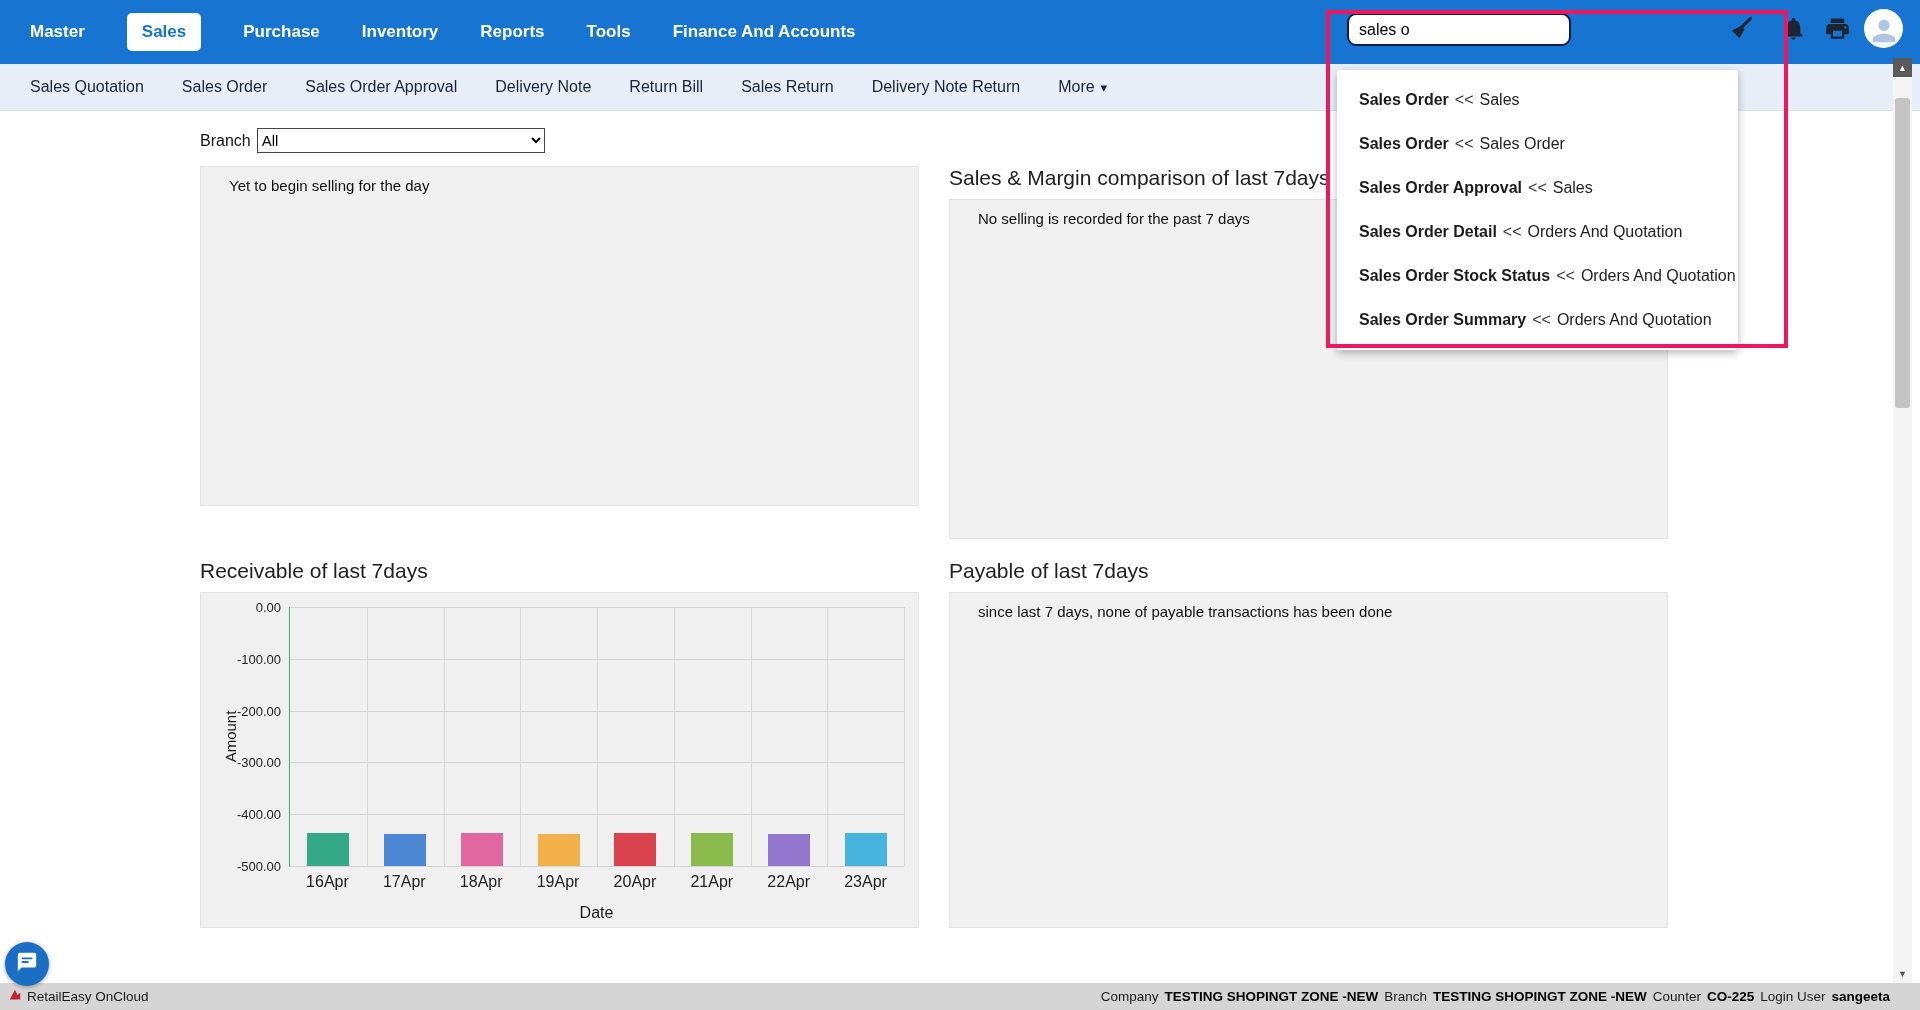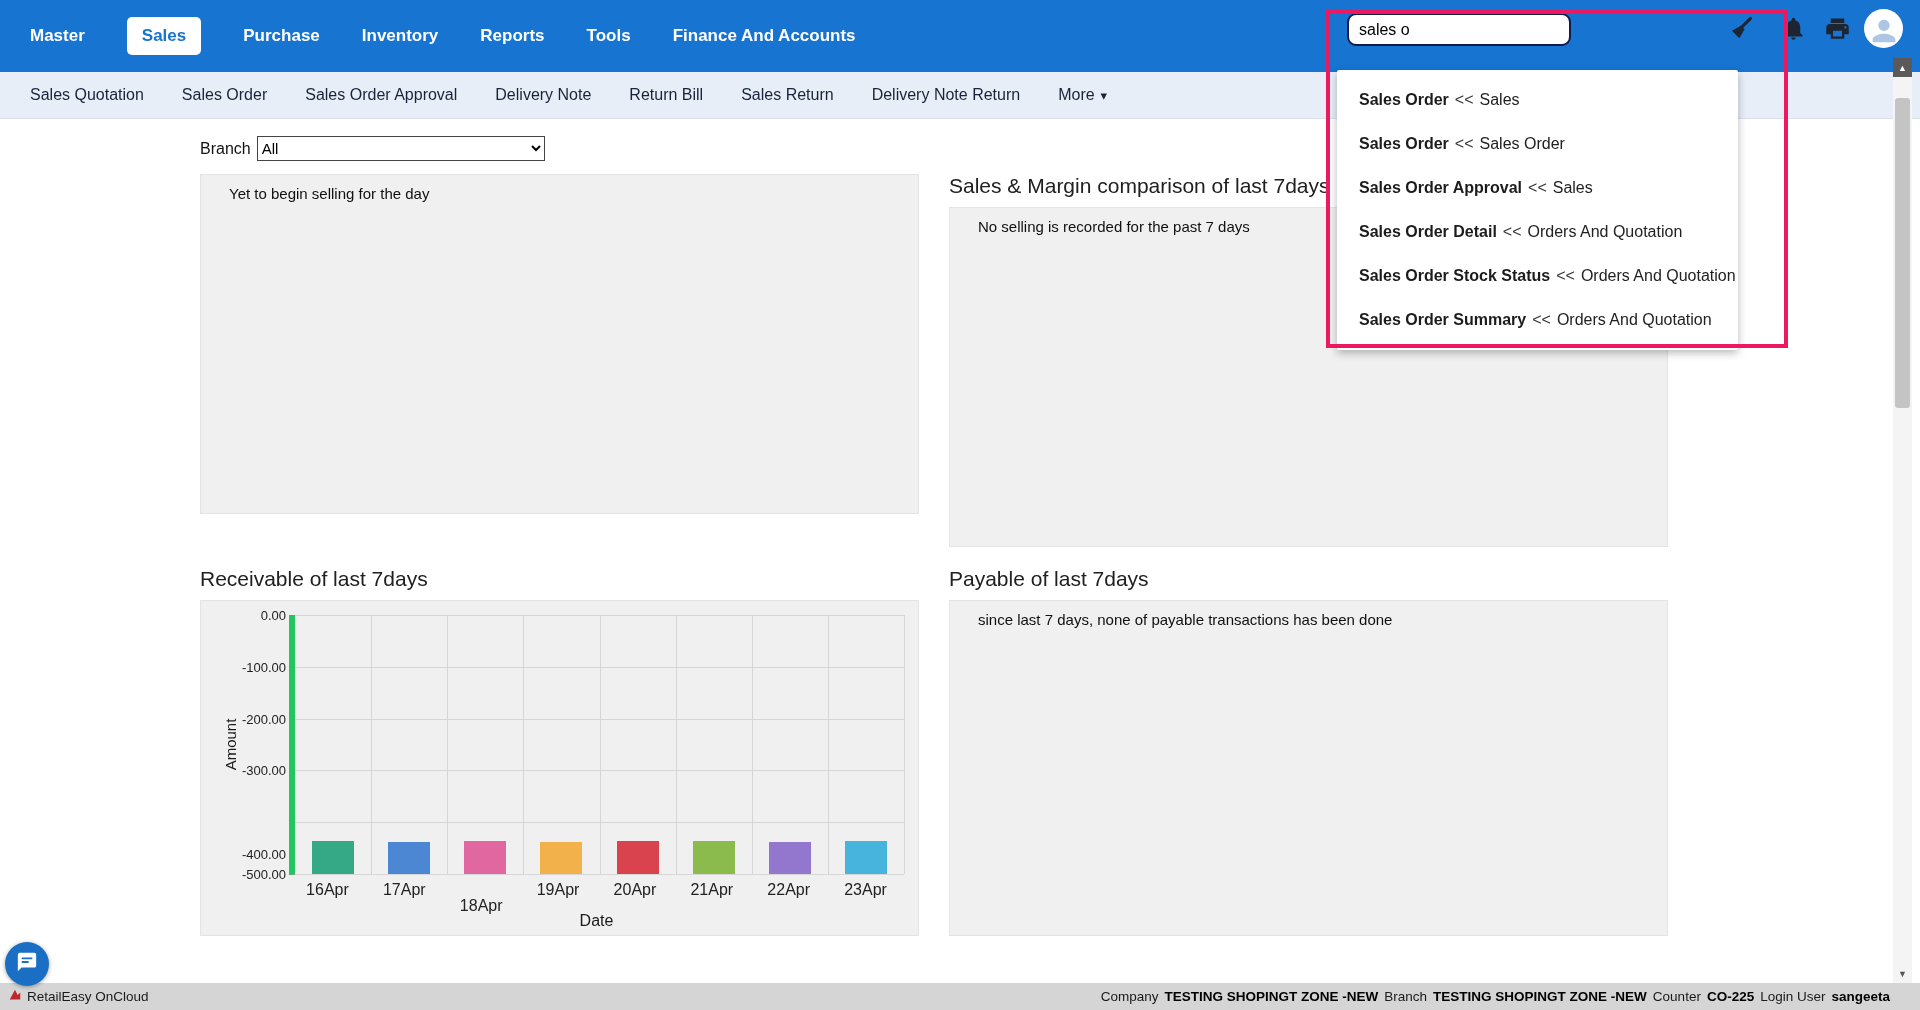--- a/index.html
+++ b/index.html
@@ -1,20 +1,20 @@
 <!DOCTYPE html>
 <html><head>
 <meta charset="utf-8">
 <style>
   *{box-sizing:border-box;margin:0;padding:0}
   html,body{width:1920px;height:1010px;overflow:hidden;background:#fff;
     font-family:"Liberation Sans",sans-serif;color:#111;position:relative}
 
   
-  .topnav{position:relative;height:72px;background:#1774d1;display:flex;align-items:center;
+  .topnav{position:relative;height:64px;background:#1774d1;display:flex;align-items:center;
     padding-left:30px;z-index:10}
   .topnav-items{display:flex;align-items:center;gap:42px}
   .topnav-item{color:#fff;font-weight:700;font-size:17px;white-space:nowrap;cursor:pointer}
   .topnav-item.active{background:#fff;color:#1774d1;padding:9px 15px;border-radius:5px}
   .search-input{position:absolute;left:1347px;top:13px;width:224px;height:33px;
     border:2px solid #131b4d;border-radius:9px;padding:0 10px;font-size:16px;
     font-family:inherit;outline:none;background:#fff;color:#000;caret-color:#000}
   .nav-icon{position:absolute;top:15px;width:27px;height:27px;cursor:pointer}
   .nav-icon.broom{left:1728px}
   .nav-icon.bell{left:1780px}
@@ -37,21 +37,21 @@
   .dash{display:grid;grid-template-columns:719px 719px;column-gap:30px;row-gap:20px}
   .cell h2{font-size:21px;font-weight:400;color:#202020;margin-bottom:9px;white-space:nowrap}
   .panel{background:#f0f0f0;border:1px solid #e4e4e4}
   .panel.tall{height:340px}
   .panel.chartp{height:336px;position:relative}
   .panel-msg{padding:10px 28px;font-size:15px;color:#101010}
 
   
   .chart{position:absolute;inset:0}
   .chart-plot{position:absolute;left:88px;top:14px;right:14px;bottom:60px;
-    border-left:6px solid #22c55e;border-bottom:1px solid #9a9a9a}
+    border-left:1px solid #22c55e;border-bottom:1px solid #9a9a9a}
   .hgrid{position:absolute;left:0;right:0;height:1px;background:#d6d6d6}
   .vgrid{position:absolute;top:0;bottom:0;width:1px;background:#d6d6d6}
   .ytick{position:absolute;right:calc(100% + 9px);transform:translateY(-50%);
     font-size:13px;color:#222;white-space:nowrap}
   .bar{position:absolute;bottom:0;width:42px}
   .chart-xticks{position:absolute;left:88px;right:14px;top:280px;height:18px}
   .xtick{position:absolute;transform:translateX(-50%);font-size:16px;color:#222;white-space:nowrap}
   .chart-xlabel{position:absolute;bottom:5px;left:88px;right:14px;text-align:center;
     font-size:16px;color:#1a1a1a}
   .chart-ylabel{position:absolute;left:-26px;top:calc(50% - 32px);width:110px;text-align:center;
@@ -175,21 +175,21 @@
           <div class="chart-plot" id="chart-plot">
               <div class="hgrid" style="top: 0%;"></div>
               <div class="ytick" style="top: 0%;">0.00</div>
               <div class="hgrid" style="top: 20%;"></div>
               <div class="ytick" style="top: 20%;">-100.00</div>
               <div class="hgrid" style="top: 40%;"></div>
               <div class="ytick" style="top: 40%;">-200.00</div>
               <div class="hgrid" style="top: 60%;"></div>
               <div class="ytick" style="top: 60%;">-300.00</div>
               <div class="hgrid" style="top: 80%;"></div>
-              <div class="ytick" style="top: 80%; margin-top: 32px;">-400.00</div>
+              <div class="ytick" style="top: 80%;">-400.00</div>
               <div class="hgrid" style="top: 100%;"></div>
               <div class="ytick" style="top: 100%;">-500.00</div>
               <div class="vgrid" style="left: 12.5%;"></div>
               <div class="vgrid" style="left: 25%;"></div>
               <div class="vgrid" style="left: 37.5%;"></div>
               <div class="vgrid" style="left: 50%;"></div>
               <div class="vgrid" style="left: 62.5%;"></div>
               <div class="vgrid" style="left: 75%;"></div>
               <div class="vgrid" style="left: 87.5%;"></div>
               <div class="vgrid" style="left: 100%;"></div>
@@ -198,21 +198,21 @@
               <div class="bar" style="left: calc(31.25% - 21px); height: 12.8%; background: rgb(224, 103, 159);"></div>
               <div class="bar" style="left: calc(43.75% - 21px); height: 12.4%; background: rgb(243, 177, 76);"></div>
               <div class="bar" style="left: calc(56.25% - 21px); height: 12.6%; background: rgb(217, 67, 78);"></div>
               <div class="bar" style="left: calc(68.75% - 21px); height: 12.8%; background: rgb(140, 187, 77);"></div>
               <div class="bar" style="left: calc(81.25% - 21px); height: 12.4%; background: rgb(147, 119, 207);"></div>
               <div class="bar" style="left: calc(93.75% - 21px); height: 12.6%; background: rgb(71, 180, 221);"></div>
             </div>
           <div class="chart-xticks" id="chart-xticks">
               <div class="xtick" style="left: 6.25%;">16Apr</div>
               <div class="xtick" style="left: 18.75%;">17Apr</div>
-              <div class="xtick" style="left: 31.25%; margin-top: 16px;">18Apr</div>
+              <div class="xtick" style="left: 31.25%;">18Apr</div>
               <div class="xtick" style="left: 43.75%;">19Apr</div>
               <div class="xtick" style="left: 56.25%;">20Apr</div>
               <div class="xtick" style="left: 68.75%;">21Apr</div>
               <div class="xtick" style="left: 81.25%;">22Apr</div>
               <div class="xtick" style="left: 93.75%;">23Apr</div>
             </div>
           <div class="chart-xlabel">Date</div>
         </div>
       </div>
     </section>

